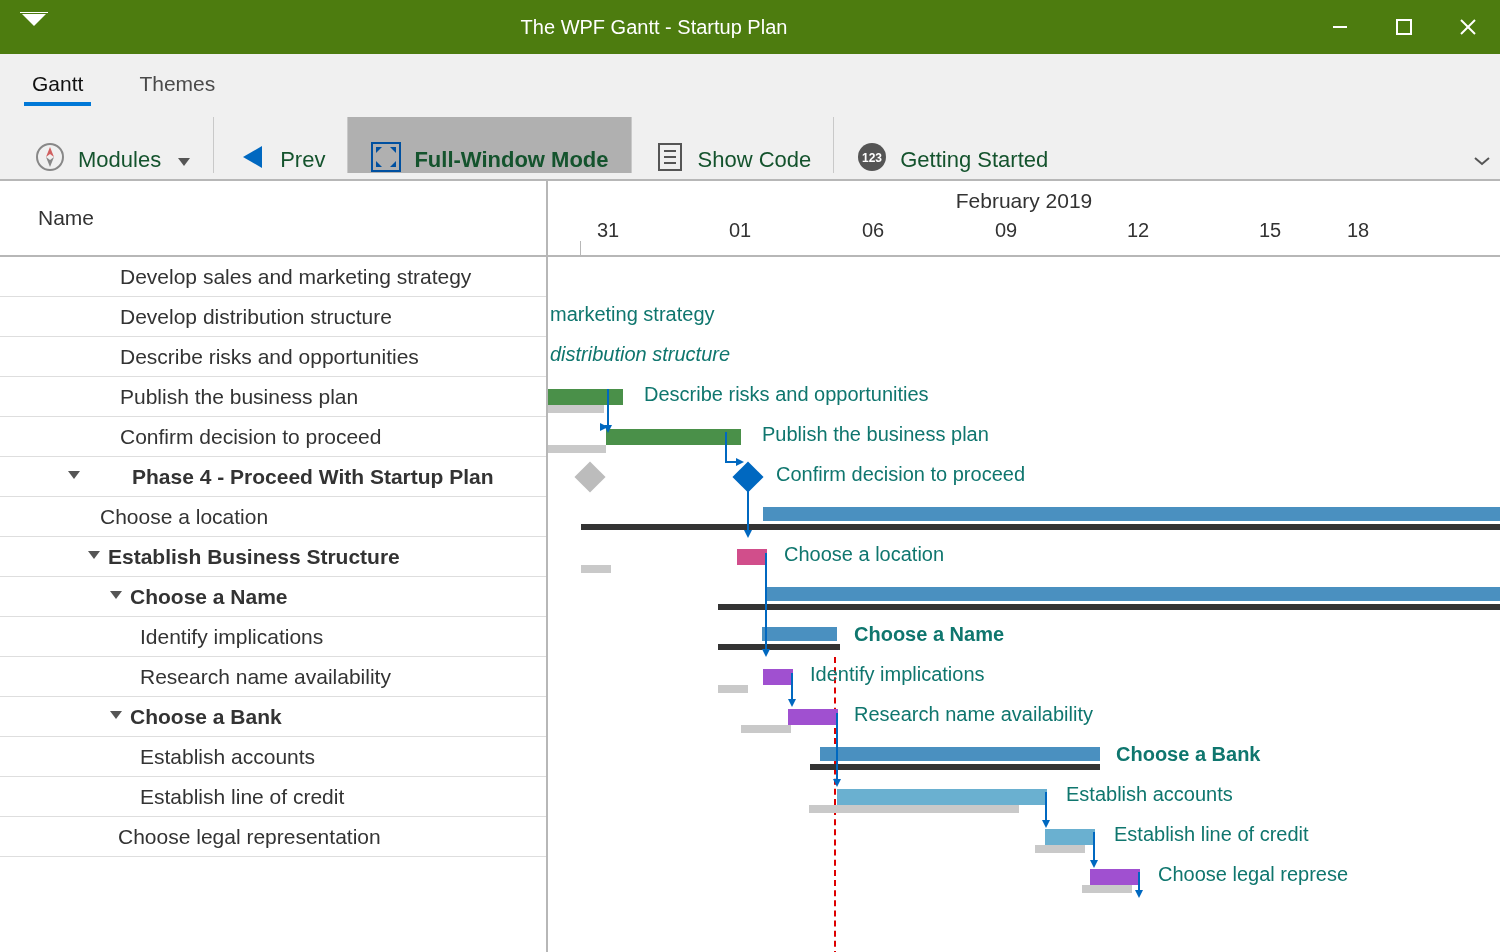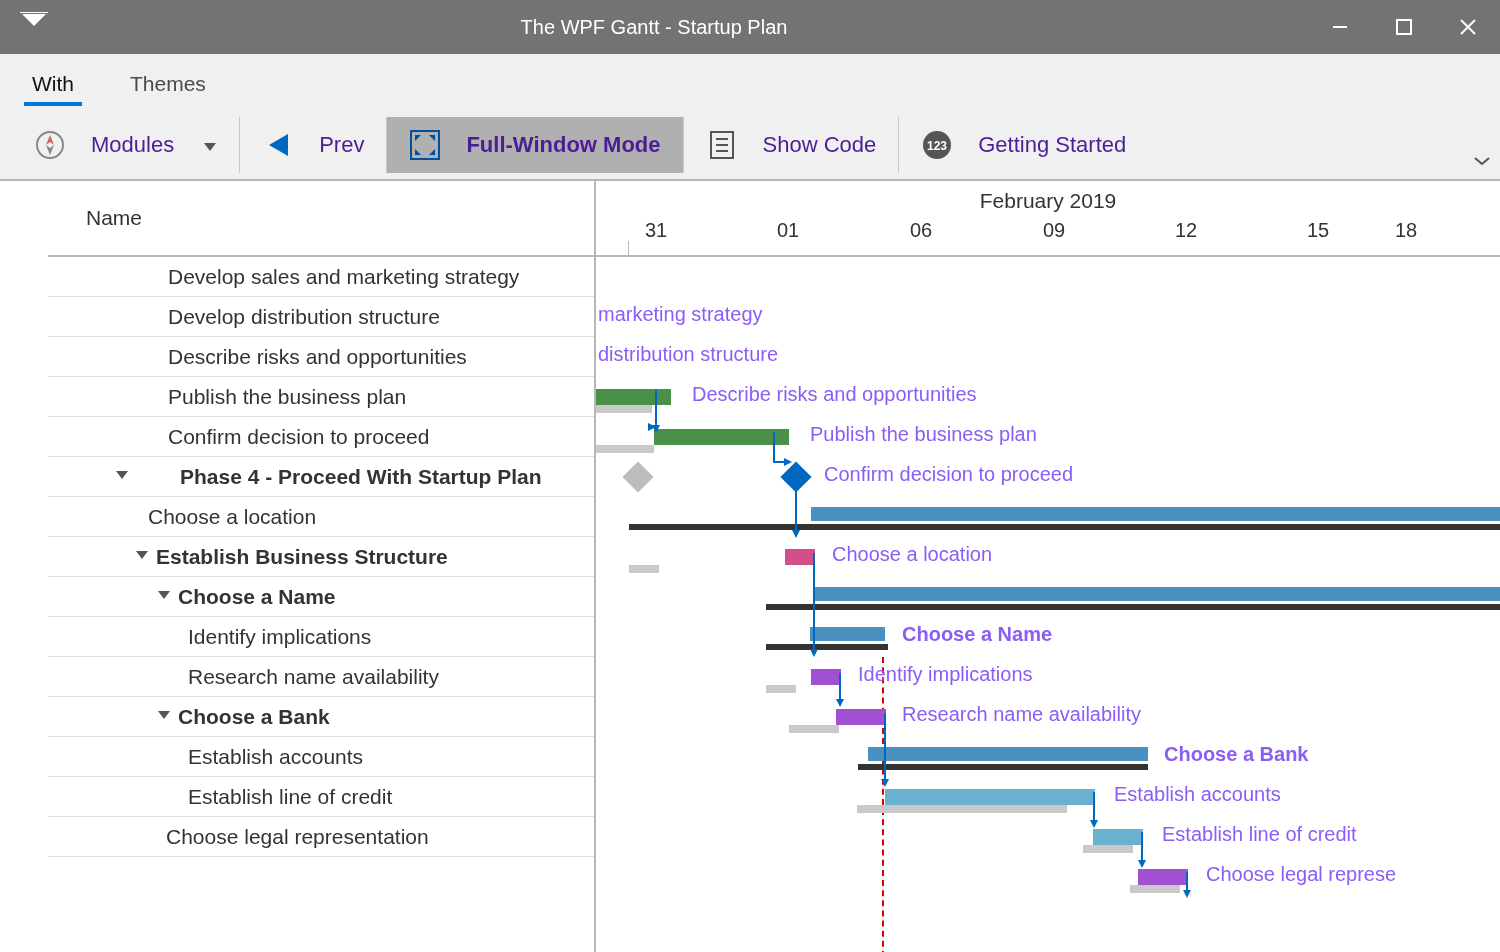--- a/index.html
+++ b/index.html
@@ -1,43 +1,43 @@
 <!DOCTYPE html>
 <html><head>
 <meta charset="utf-8">
 <style>
 * { margin: 0; padding: 0; box-sizing: border-box; font-family: "Segoe UI", Arial, sans-serif; }
 body { width: 1500px; height: 952px; background: #fff; overflow: hidden; font-size: 20px; color: #222; }
 
 
-.titlebar { height: 54px; background: #737373; color: #fff; display: flex; align-items: center; position: relative; }
+.titlebar { height: 54px; background: #4d7c0f; color: #fff; display: flex; align-items: center; position: relative; }
 .qat { position: absolute; left: 20px; top: 12px; }
 .qat svg { width: 28px; height: 18px; }
 .title { flex: 1; text-align: center; font-size: 20px; font-weight: 400; }
 .winbtns { display: flex; height: 100%; }
 .winbtn { width: 64px; display: flex; align-items: center; justify-content: center; cursor: default; }
 .winbtn svg { stroke: #fff; fill: none; stroke-width: 2; }
 
 
 .ribbontabs { height: 56px; background: #f0f0f0; display: flex; align-items: center; padding-left: 24px; gap: 40px; border-bottom: 1px solid transparent; }
 .rtab { font-size: 21px; color: #4a4a4a; padding: 12px 8px 8px; position: relative; }
 .rtab.active { color: #111; }
 .rtab.active::after { content: ""; position: absolute; left: 0; right: 0; bottom: -2px; height: 4px; background: #0078d7; }
 
 
 .toolbar { height: 70px; background: #f0f0f0; display: flex; align-items: center; padding-left: 12px; border-bottom: 1px solid #b7b7b7; position: relative; }
-.tbtn { display: flex; align-items: center; gap: 25px; padding: 0 22px; height: 56px; font-size: 22px; color: #4c1d95; }
+.tbtn { display: flex; align-items: flex-end; gap: 12px; padding: 0 22px; height: 56px; font-size: 22px; color: #14532d; }
 .tbtn.sep { border-right: 1px solid #c9c9c9; }
 .tbtn.active { background: #b0b0b0; font-weight: bold; }
 .icon-box { width: 32px; height: 32px; display: flex; align-items: center; justify-content: center; }
 .overflow-caret { position: absolute; right: 10px; bottom: 8px; }
 
 
 .gantt { display: flex; height: calc(952px - 54px - 56px - 70px); border-top: 1px solid #b7b7b7; }
-.grid { width: 548px; border-right: 2px solid #b7b7b7; display: flex; flex-direction: column; margin-left: 48px; }
+.grid { width: 548px; border-right: 2px solid #b7b7b7; display: flex; flex-direction: column; }
 .grid .colhead { height: 76px; display: flex; align-items: center; padding-left: 38px; font-size: 21px; color: #333; border-bottom: 2px solid #b7b7b7; }
 .rows { flex: 1; overflow: hidden; }
 .row { height: 40px; display: flex; align-items: center; border-bottom: 1px solid #dedede; padding-left: 38px; font-size: 21px; color: #333; }
 .row.bold { font-weight: 700; }
 .indent2 { padding-left: 120px; }
 .indent3 { padding-left: 140px; }
 .expander { display: inline-block; width: 0; height: 0; border-left: 6px solid transparent; border-right: 6px solid transparent; border-top: 8px solid #555; margin-right: 8px; transform: translateY(-2px); }
 
 
 .chart { flex: 1; position: relative; overflow: hidden; }
@@ -49,21 +49,21 @@
 .chartbody { position: absolute; top: 76px; left: 0; right: 0; bottom: 0; }
 .crow { position: absolute; left: 0; right: 0; height: 40px; }
 .bar { position: absolute; height: 16px; top: 12px; }
 .green { background: #4a9049; }
 .baseline { background: #c9c9c9; height: 8px; top: 28px; }
 .pink { background: #d14e8b; }
 .purple { background: #a050d0; }
 .skyblue { background: #6ab0d0; }
 .summary { background: #333; height: 6px; top: 24px; }
 .summary-blue { background: #4a90c0; height: 14px; top: 10px; }
-.barlabel { position: absolute; font-size: 20px; color: #8b5cf6; white-space: nowrap; top: 6px; }
+.barlabel { position: absolute; font-size: 20px; color: #0f766e; white-space: nowrap; top: 6px; }
 .barlabel.bold { font-weight: 700; }
 .milestone { position: absolute; width: 22px; height: 22px; transform: rotate(45deg); top: 9px; }
 .ms-gray { background: #bcbcbc; }
 .ms-blue { background: #0068c0; }
 .deplink { position: absolute; pointer-events: none; }
 .deplink svg { overflow: visible; }
 .deadline { position: absolute; top: 0; bottom: 0; width: 0; border-left: 2px dashed #d00; }
 </style>
 </head>
 <body>
@@ -90,21 +90,21 @@
     <div class="winbtn">
         <svg width="18" height="18">
           <line x1="2" y1="2" x2="16" y2="16"></line>
           <line x1="16" y1="2" x2="2" y2="16"></line>
         </svg>
       </div>
   </div>
 </div>
 
 <div class="ribbontabs">
-  <div class="rtab active">With</div>
+  <div class="rtab active">Gantt</div>
   <div class="rtab">Themes</div>
 </div>
 
 <div class="toolbar">
   <div class="tbtn sep">
     <span class="icon-box">
       <svg width="30" height="30" viewBox="0 0 30 30">
           <circle cx="15" cy="15" r="13" fill="none" stroke="#888" stroke-width="2"></circle>
           <polygon points="15,5 19,15 15,12 11,15" fill="#d06060"></polygon>
           <polygon points="15,25 19,15 15,18 11,15" fill="#888"></polygon>
@@ -210,21 +210,21 @@
       </div>
     </div>
     <div class="chartbody">
 
       <div class="deadline" style="left:286px; top:400px; height:300px;"></div>
 
       <div class="crow" style="top:40px;">
         <div class="barlabel" style="left:2px;">marketing strategy</div>
       </div>
 
-      <div class="crow" style="top:80px;">
+      <div class="crow" style="top:80px;font-style:italic;">
         <div class="barlabel" style="left:2px;">distribution structure</div>
       </div>
 
       <div class="crow" style="top:120px;">
         <div class="bar green" style="left:0; width:75px;"></div>
         <div class="bar baseline" style="left:0; width:56px;"></div>
         <div class="barlabel" style="left:96px;">Describe risks and opportunities</div>
       </div>
 
       <div class="crow" style="top:160px;">

